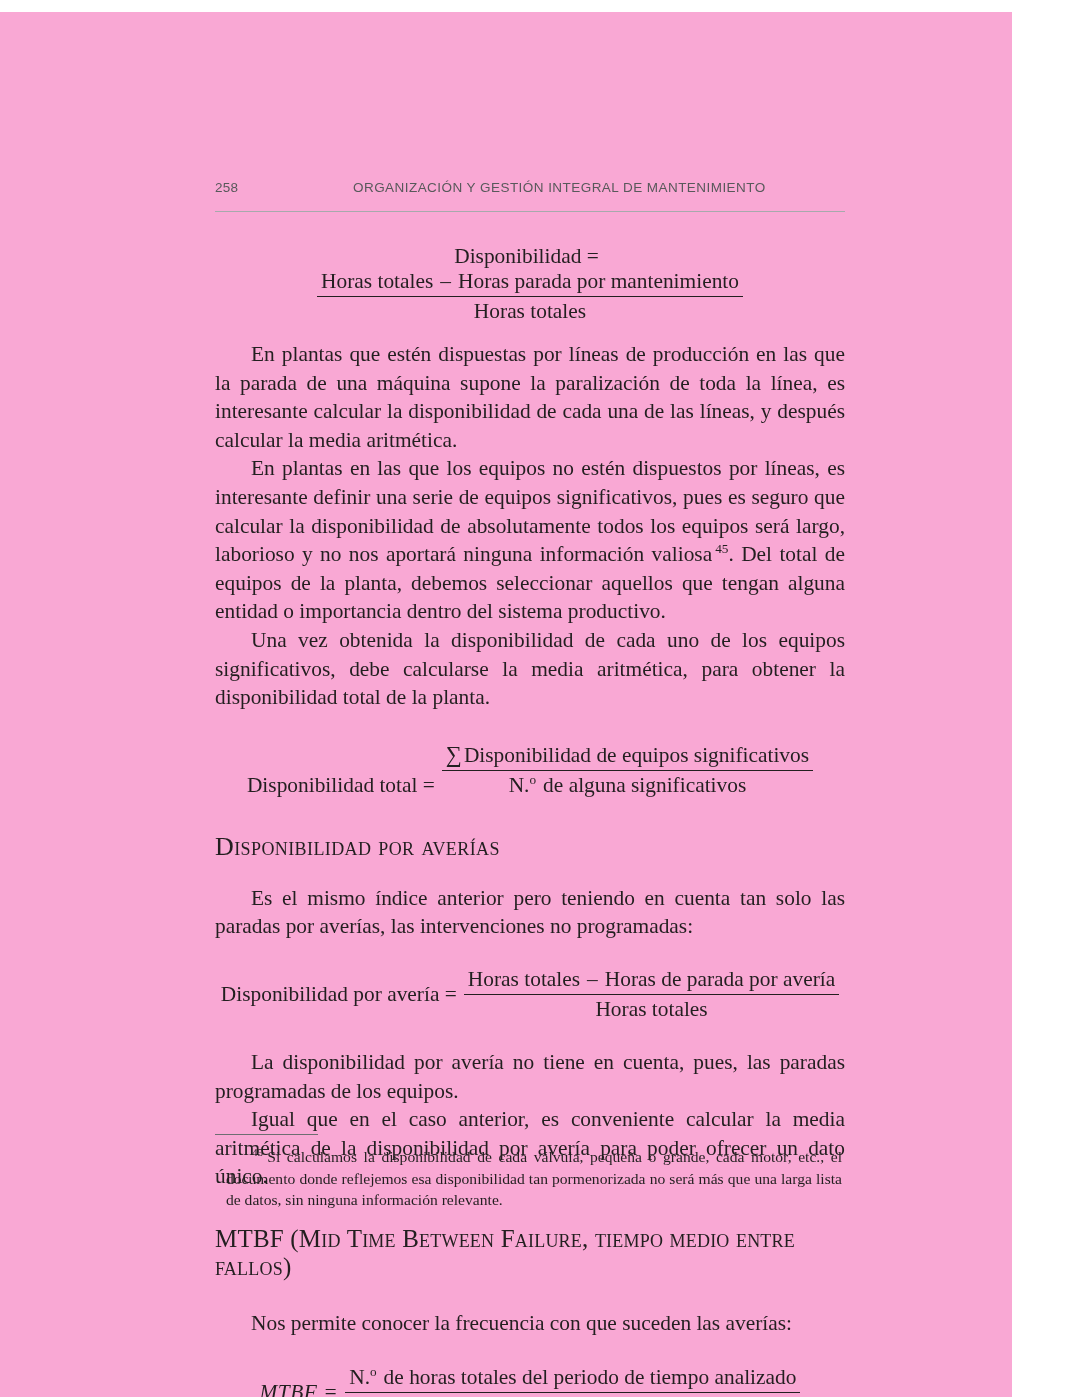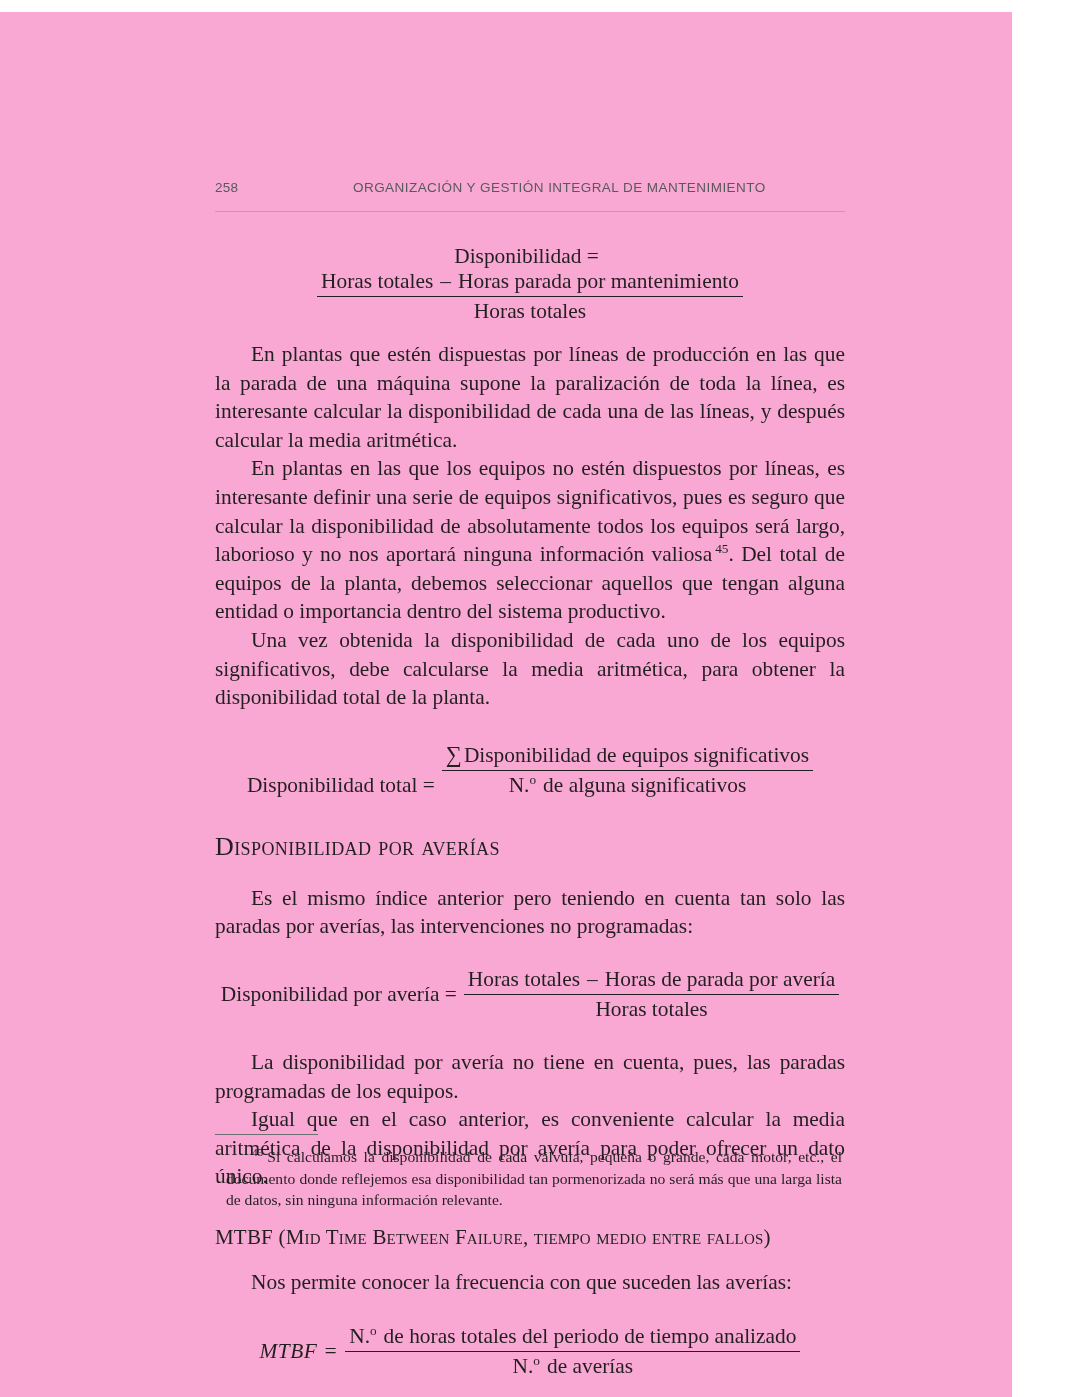--- a/index.html
+++ b/index.html
@@ -83,21 +83,21 @@
     font-weight: normal;
     font-variant: small-caps;
     letter-spacing: 0.4px;
     margin: 0;
     color: #231f20;
     text-indent: 0;
   }
   .heading-block { margin-top: 34px; margin-bottom: 0; }
 
   h2.mtbf {
-    font-size: 21px;
+    font-size: 25px;
     font-weight: normal;
     margin: 0;
     letter-spacing: 0.2px;
     color: #231f20;
   }
   h2.mtbf .sc { font-variant: small-caps; }
 
   
   .formula {
     display: flex;
@@ -212,21 +212,21 @@
     </div>
 
     <p class="body" style="margin-top:26px;">La disponibilidad por avería no tiene en cuenta, pues, las paradas programadas de los equipos.</p>
 
     <p class="body">Igual que en el caso anterior, es conveniente calcular la media aritmética de la disponibilidad por avería para poder ofrecer un dato único.</p>
 
     <div class="heading-block">
       <h2 class="mtbf"><span>MTBF (</span><span class="sc">Mid Time Between Failure, tiempo medio entre fallos</span><span>)</span></h2>
     </div>
 
-    <p class="body" style="margin-top:18px;">Nos permite conocer la frecuencia con que suceden las averías:</p>
+    <p class="body" style="margin-top:28px;">Nos permite conocer la frecuencia con que suceden las averías:</p>
 
     <div class="formula" style="margin-top:28px;">
       <span class="lhs ital">MTBF =</span>
       <span class="frac">
         <span class="num"><span>N.</span><span class="ordm">o</span><span class="sp"></span><span>de horas totales del periodo de tiempo analizado</span></span>
         <span class="den"><span>N.</span><span class="ordm">o</span><span class="sp"></span><span>de averías</span></span>
       </span>
     </div>
 
   </div>

